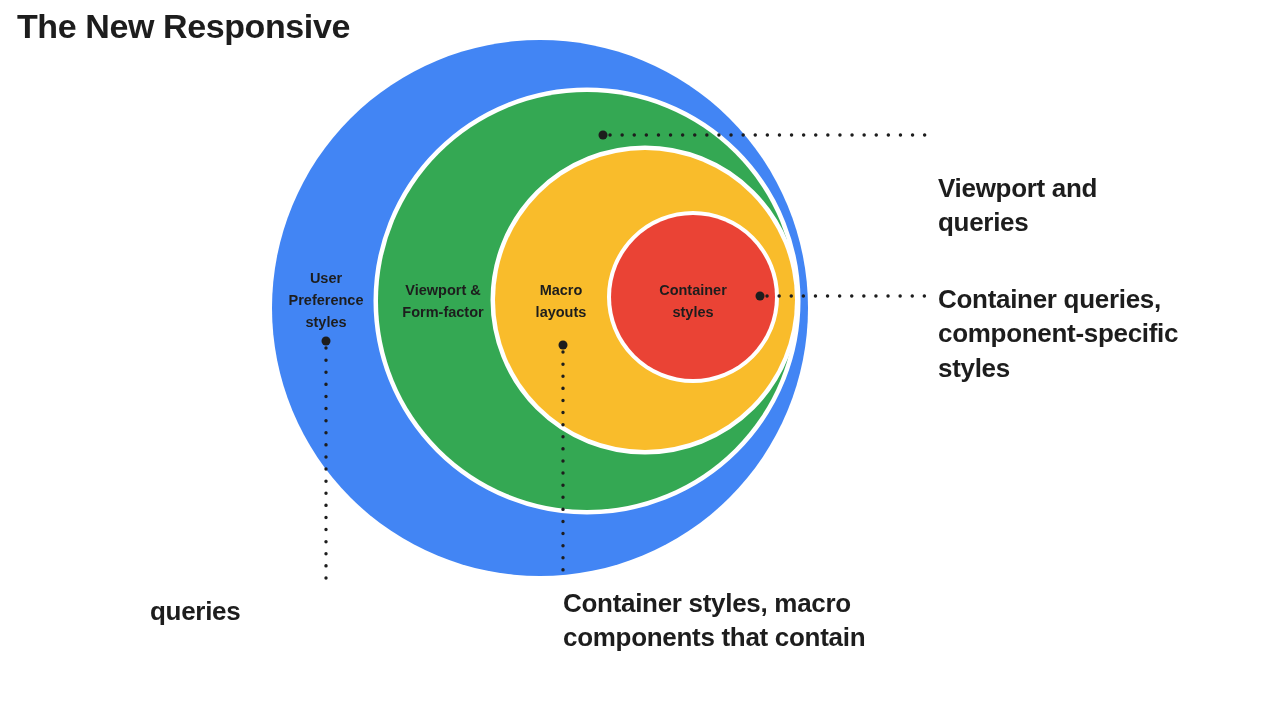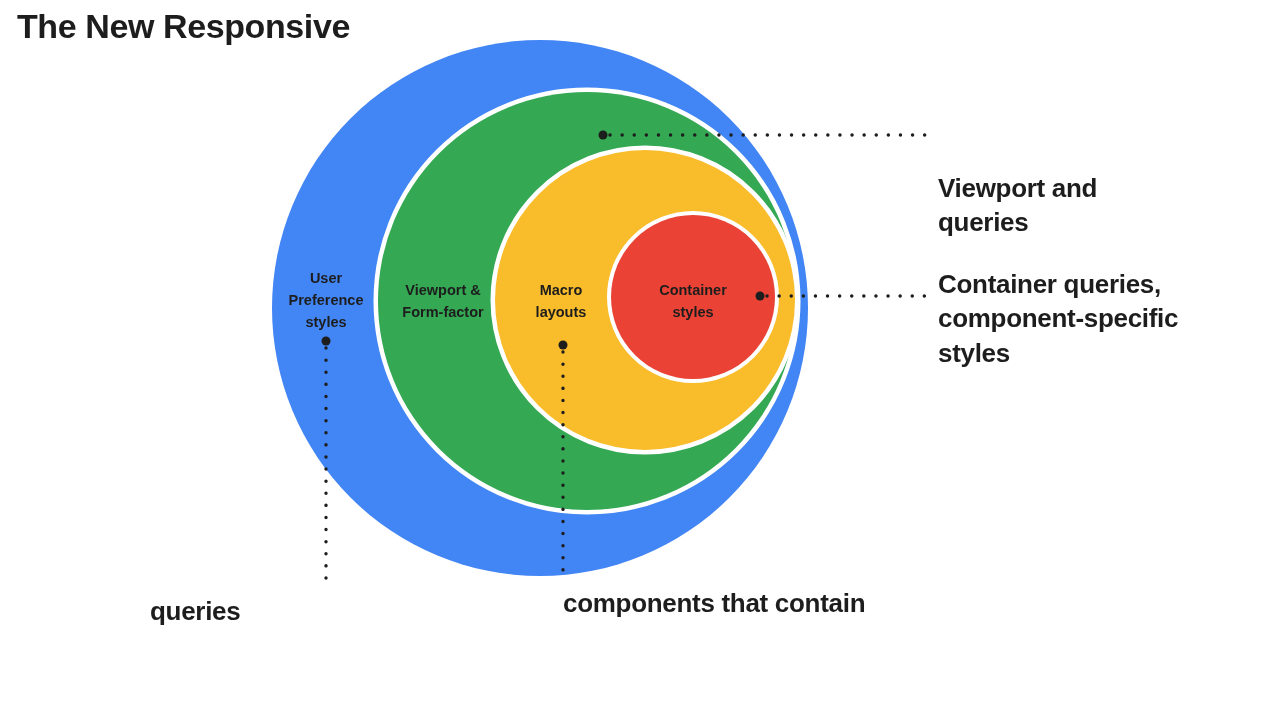--- a/index.html
+++ b/index.html
@@ -64,21 +64,21 @@
     color: #1d1d1d;
   }
   .callout-viewport {
     left: 938px;
     top: 123px;
     width: 330px;
     margin-top: 48px;
   }
   .callout-container {
     left: 938px;
-    top: 267px;
+    top: 282px;
     width: 336px;
   }
   .callout-userpref {
     left: 150px;
     top: 594px;
     width: 300px;
   }
   .callout-macro {
     left: 563px;
     top: 586px;
@@ -141,16 +141,17 @@
     <span class="line">Container queries,</span>
     <span class="line">component-specific</span>
     <span class="line">styles</span>
   </div>
 
   <div class="callout callout-userpref">
     <span class="line">queries</span>
   </div>
 
   <div class="callout callout-macro">
+    <span class="line">Container styles, macro</span>
     <span class="line">components that contain</span>
   </div>
 
 </div>
 
 </body></html>

